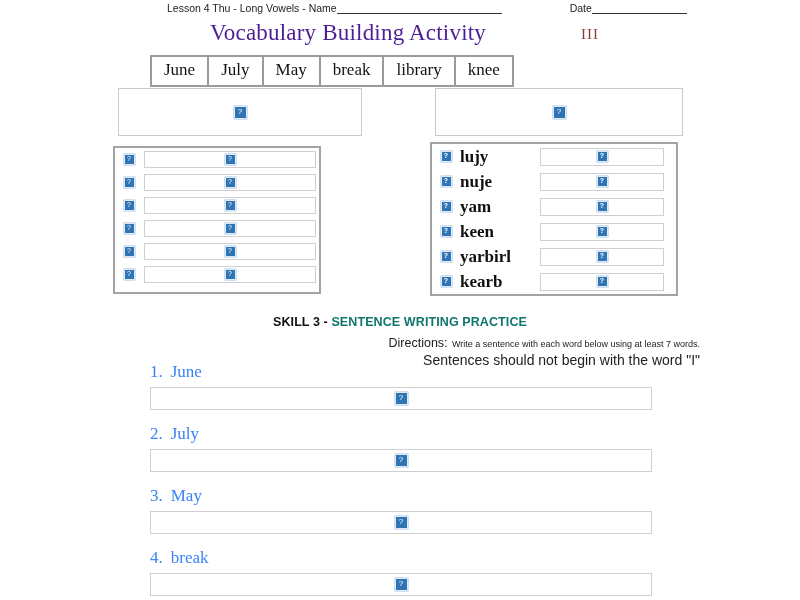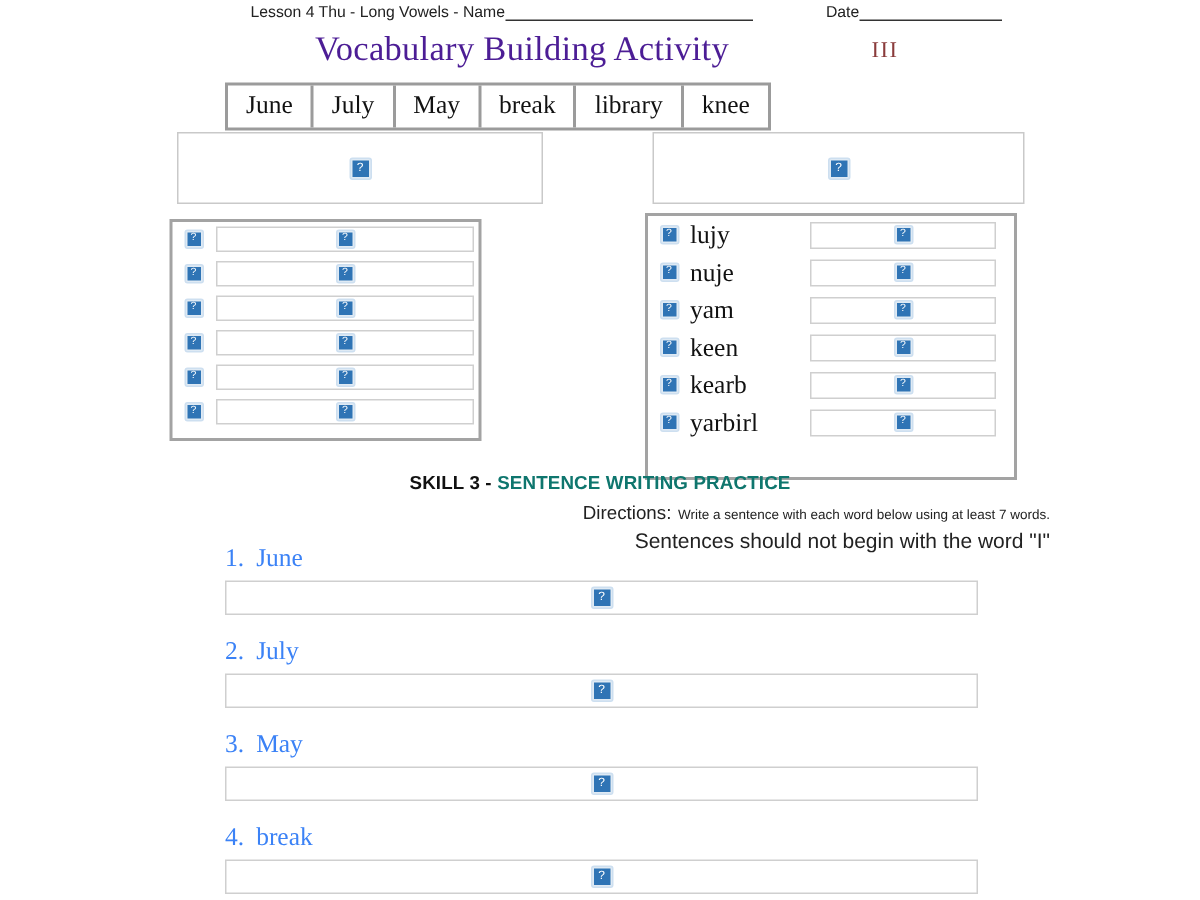--- a/index.html
+++ b/index.html
@@ -63,21 +63,21 @@
   }
   .hdr-line .lbl { font-size: 10.5px; padding-left: 17px; }
   .blank-rule {
     display: inline-block;
     border-bottom: 1px solid #333;
     vertical-align: bottom;
     height: 11px;
   }
   .blank-name { width: 165px; }
   .blank-date { width: 95px; }
-  .hdr-date { margin-left: 49px; text-align: center; }
+  .hdr-date { margin-left: 68px; text-align: center; }
 
   .title {
     position: absolute;
     left: 118px;
     top: 20px;
     width: 460px;
     text-align: center;
     font-family: "Liberation Serif", serif;
     font-size: 23px;
     color: #4c1d95;
@@ -130,21 +130,21 @@
   #wide-box-right { left: 435px; top: 88px; width: 248px; height: 48px; }
 
   
   .panel {
     position: absolute;
     box-sizing: border-box;
     border: 2px solid #a3a3a3;
     background: #fff;
   }
   #panel-left  { left: 113px; top: 146px; width: 208px; height: 148px; }
-  #panel-right { left: 430px; top: 142px; width: 248px; height: 178px; }
+  #panel-right { left: 430px; top: 142px; width: 248px; height: 154px; font-weight: bold; }
 
   
   .lrow {
     display: flex;
     align-items: center;
     height: 23px;
     padding: 0 4px 0 5px;
     box-sizing: border-box;
   }
   .lrow .icon-cell {
@@ -375,30 +375,30 @@
         </span>
         <span class="scram">keen</span>
         <div class="field">
           <span class="broken-img sm"></span>
         </div>
       </div>
       <div class="rrow">
         <span class="icon-cell">
           <span class="broken-img sm"></span>
         </span>
+        <span class="scram">yarbirl</span>
+        <div class="field">
+          <span class="broken-img sm"></span>
+        </div>
+      </div>
+      <div class="rrow">
+        <span class="icon-cell">
+          <span class="broken-img sm"></span>
+        </span>
         <span class="scram">kearb</span>
-        <div class="field">
-          <span class="broken-img sm"></span>
-        </div>
-      </div>
-      <div class="rrow">
-        <span class="icon-cell">
-          <span class="broken-img sm"></span>
-        </span>
-        <span class="scram">yarbirl</span>
         <div class="field">
           <span class="broken-img sm"></span>
         </div>
       </div>
     </div>
 
   <div class="skill-head">
     <span class="black">SKILL 3 - </span><span class="green">SENTENCE WRITING PRACTICE</span>
   </div>
 

